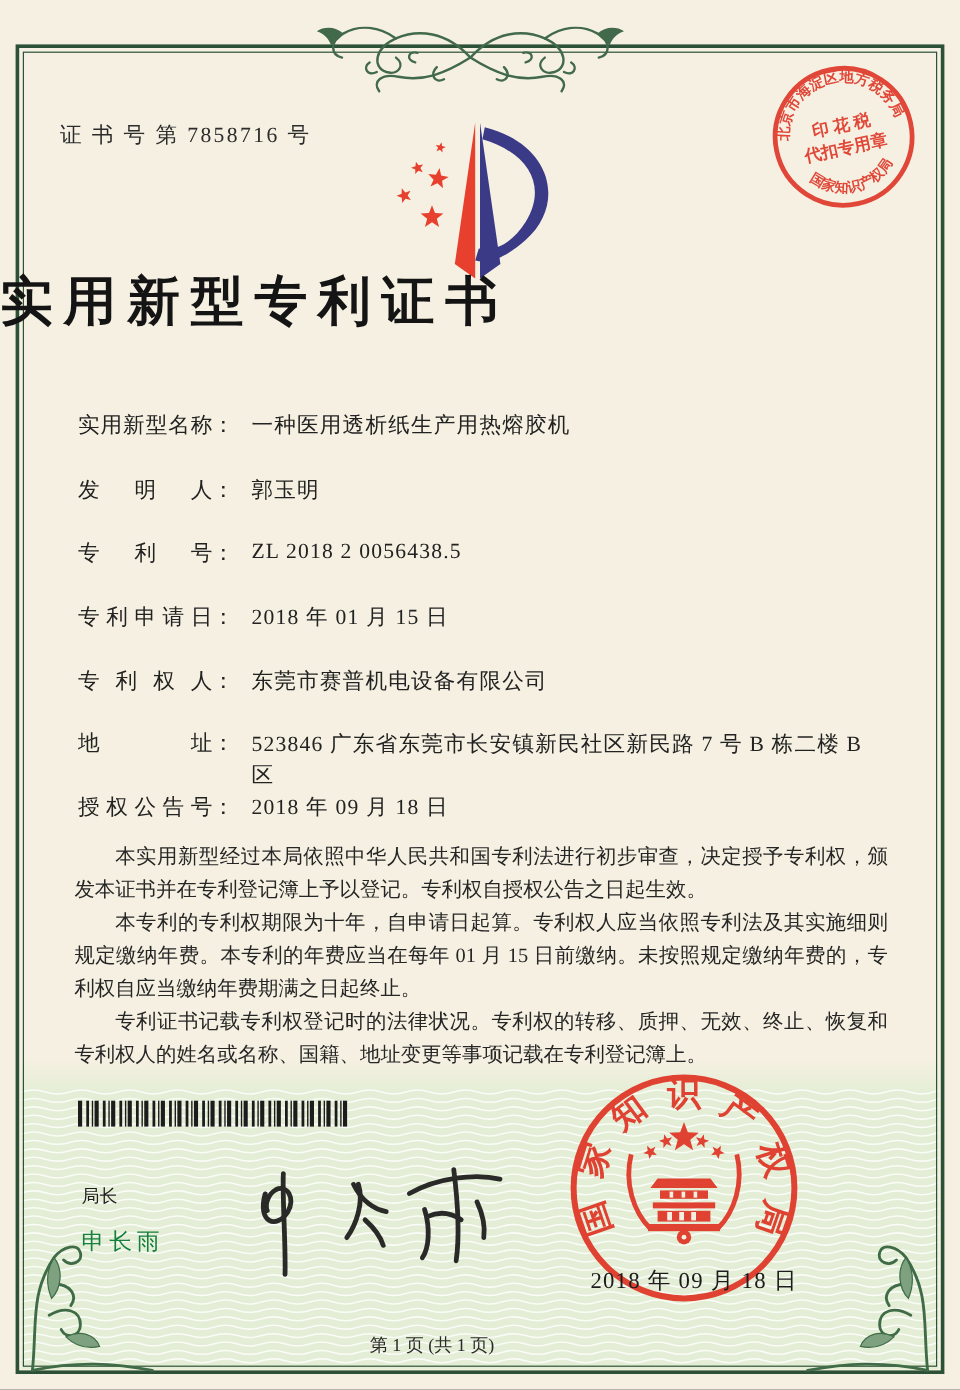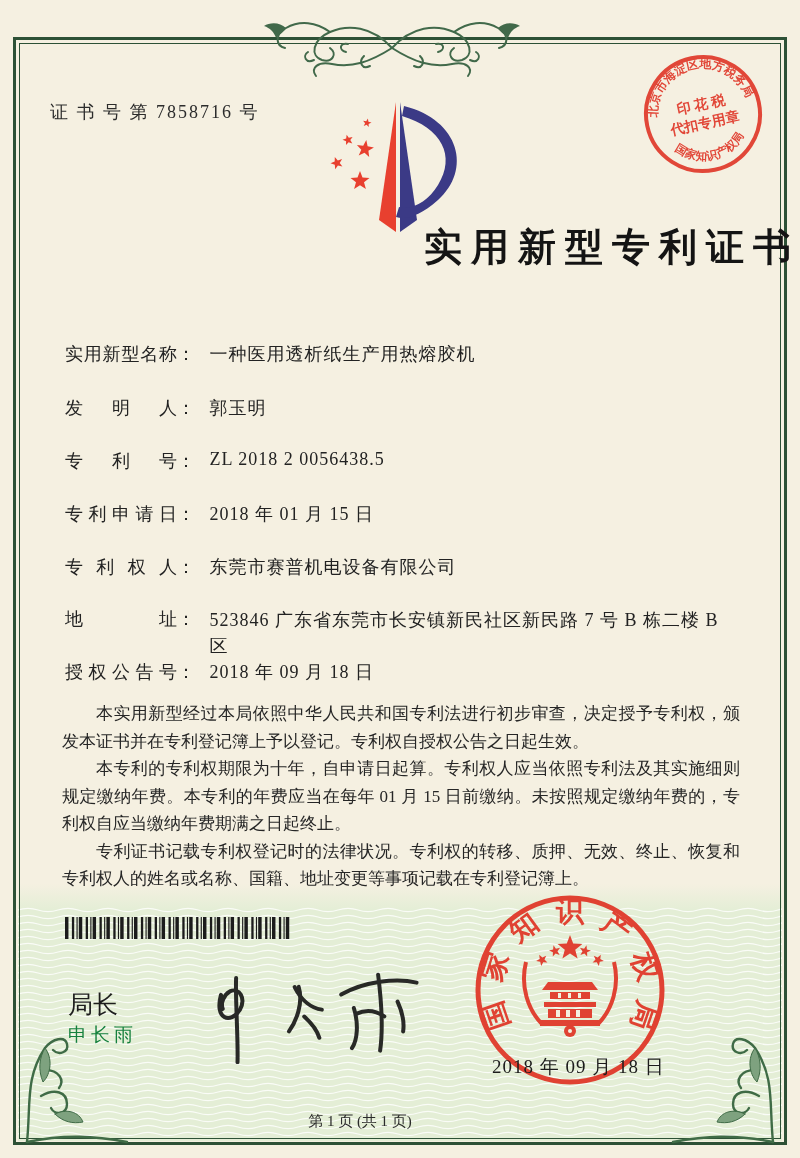--- a/index.html
+++ b/index.html
@@ -7,36 +7,36 @@
         font-family:"Liberation Serif","DejaVu Serif",serif;overflow:hidden;}
   
   .frame{position:absolute;left:13px;top:37px;right:13px;bottom:13px;border:3px solid #2d5136;z-index:1;}
   .frame-inner{position:absolute;left:3px;top:3px;right:3px;bottom:3px;border:1px solid #2d5136;}
   
   .band{position:absolute;left:18px;top:884px;width:764px;height:257px;z-index:0;
         background:linear-gradient(180deg,rgba(228,238,214,0) 0,#e4eed6 26px);}
   .band svg{position:absolute;left:0;top:0;}
   
   .cert-no{position:absolute;left:50px;top:100px;font-size:18px;letter-spacing:2px;color:#2c2c2c;z-index:3;}
-  .title{position:absolute;left:0;top:222px;width:100%;text-align:right;font-size:38px;font-weight:bold;
+  .title{position:absolute;left:0;top:222px;width:100%;text-align:left;font-size:44px;font-weight:bold;
          letter-spacing:9px;color:#141414;z-index:3;}
   
   .row{position:absolute;left:65px;font-size:18px;color:#222;z-index:3;white-space:nowrap;}
   .flabel{display:inline-block;width:112px;text-align:justify;text-align-last:justify;vertical-align:top;}
   .colon{display:inline-block;vertical-align:top;}
   .fvalue{display:inline-block;margin-left:10px;vertical-align:top;letter-spacing:1px;}
   .fvalue.wrap{white-space:normal;width:560px;line-height:26px;}
   
   .body-text{position:absolute;left:62px;top:700px;width:678px;font-size:17px;line-height:27.5px;
              color:#262626;text-align:justify;z-index:3;font-family:Liberation Serif, serif;}
   .body-text p{margin:0;text-indent:2em;}
   
   .barcode{position:absolute;left:65px;top:917px;z-index:3;}
   
-  .sign-title{position:absolute;left:68px;top:988px;font-size:25px;color:#1d1d1d;z-index:3;}
+  .sign-title{position:absolute;left:68px;top:988px;font-size:15px;color:#1d1d1d;z-index:3;}
   .sign-name{position:absolute;left:68px;top:1022px;font-size:19px;letter-spacing:4px;color:#15803d;z-index:3;}
   .signature{position:absolute;left:200px;top:962px;z-index:4;}
   
   .stamp{position:absolute;left:640px;top:51px;z-index:4;opacity:.92;}
   .seal{position:absolute;left:470px;top:890px;z-index:4;opacity:.95;}
   .seal-date{position:absolute;left:492px;top:1054px;font-size:19px;color:#1c1c1c;letter-spacing:1px;z-index:5;}
   .footer{position:absolute;left:280px;top:1112px;width:160px;text-align:center;font-size:15px;color:#2a2a2a;z-index:3;}
   
   .orn-top{position:absolute;left:252px;top:22px;z-index:2;}
   .orn-bl{position:absolute;left:15px;top:1028px;z-index:2;}

